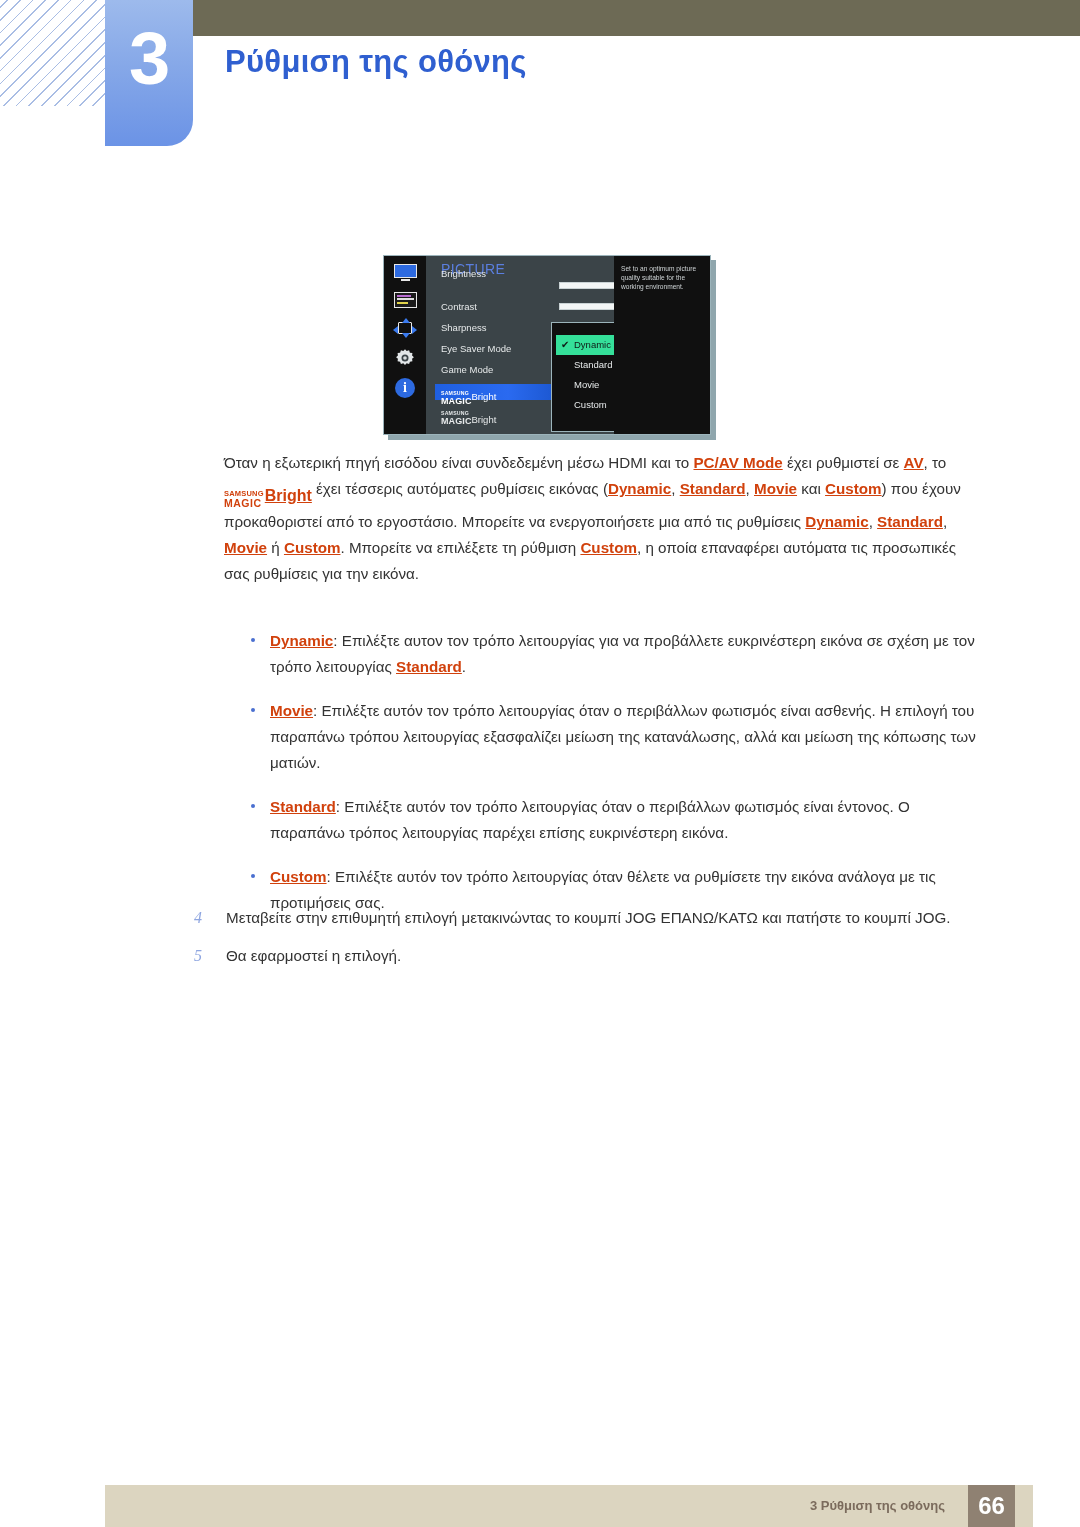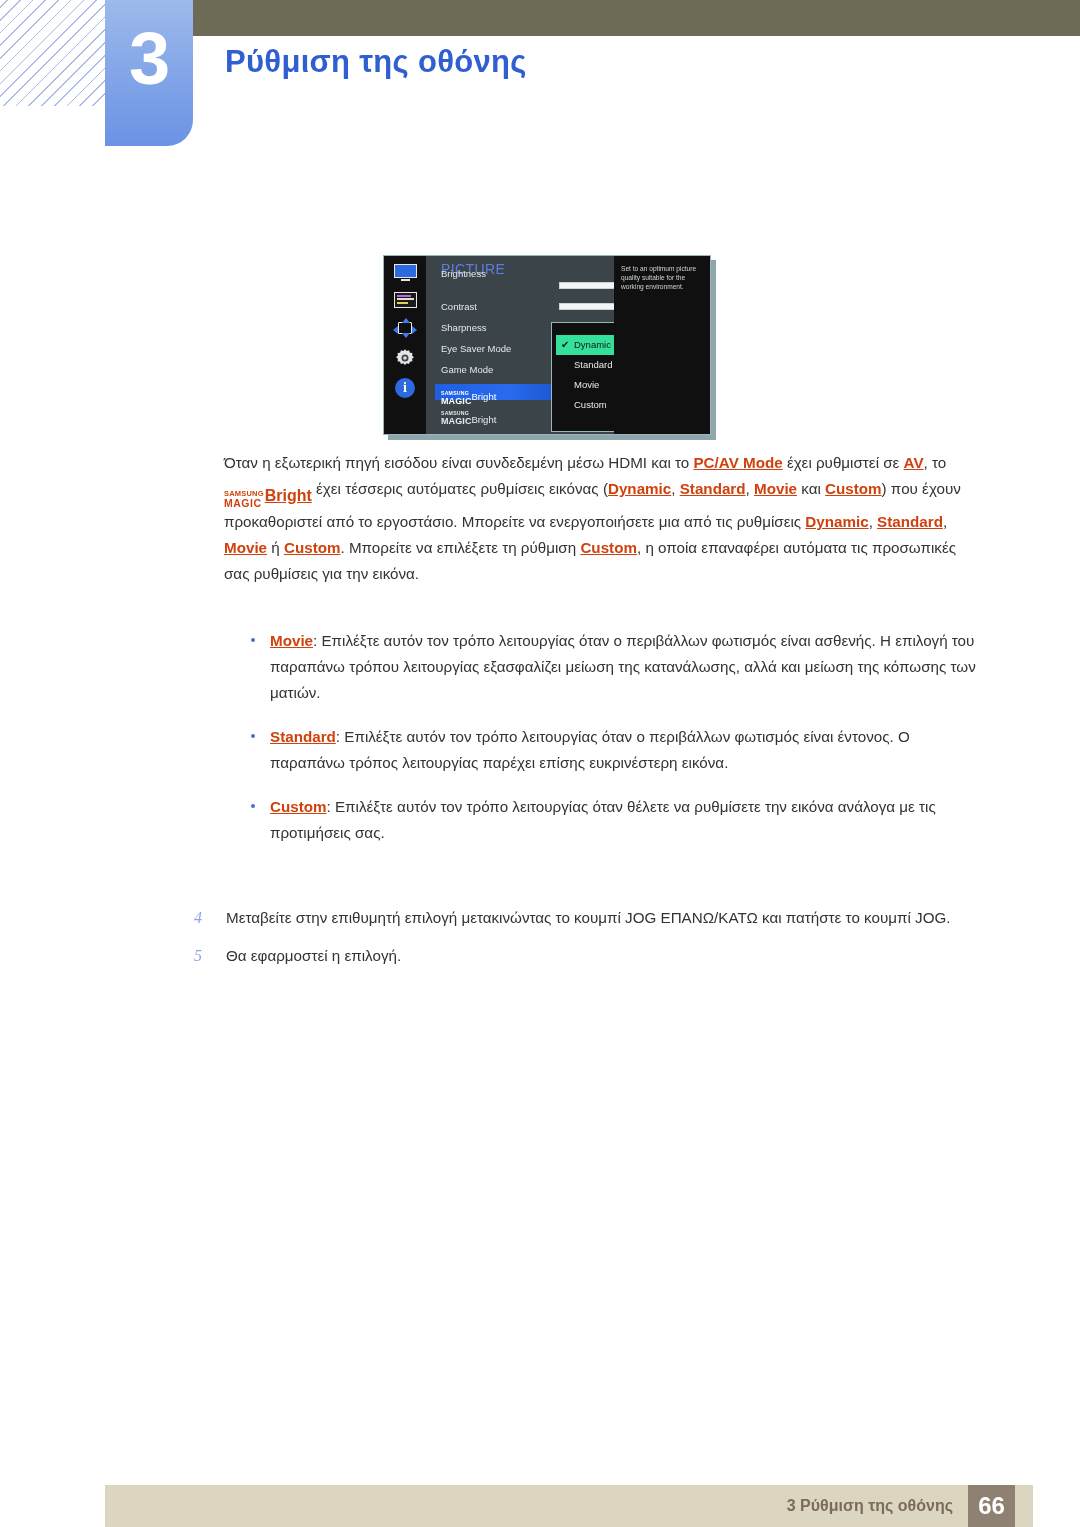--- a/index.html
+++ b/index.html
@@ -194,22 +194,22 @@
     color: #8fa6e0; font-size: 16px; font-style: italic;
     font-family: "Liberation Serif", serif;
   }
 
   
   .footer-bar {
     position: absolute; left: 105px; bottom: 0; width: 928px; height: 42px;
     background: #dcd5c0;
   }
   .footer-label {
-    position: absolute; right: 80px; top: 0; height: 42px; line-height: 42px;
-    color: #7b6b5c; font-size: 16px; font-weight: bold;
+    position: absolute; right: 88px; top: 0; height: 42px; line-height: 42px;
+    color: #7b6b5c; font-size: 13px; font-weight: bold;
   }
   .footer-page {
     position: absolute; right: 18px; top: 0; width: 47px; height: 42px;
     background: #8f8172; color: #ffffff; font-size: 24px; font-weight: bold;
     display: flex; align-items: center; justify-content: center;
   }
 </style>
 </head>
 <body>
 
@@ -315,20 +315,21 @@
     <p class="p1" id="para-1"><span>Όταν η εξωτερική πηγή εισόδου είναι συνδεδεμένη μέσω HDMI και το </span><span class="hl">PC/AV Mode</span><span> έχει ρυθμιστεί σε </span><span class="hl">AV</span><span>, το </span><span class="magic-inline">
           <span class="micol">
             <span class="mi1">SAMSUNG</span>
             <span class="mi2">MAGIC</span>
           </span>
           <span class="hl" style="font-size: 16px;">Bright</span>
         </span><span> έχει τέσσερις αυτόματες ρυθμίσεις εικόνας (</span><span class="hl">Dynamic</span><span>, </span><span class="hl">Standard</span><span>, </span><span class="hl">Movie</span><span> και </span><span class="hl">Custom</span><span>) που έχουν προκαθοριστεί από το εργοστάσιο. Μπορείτε να ενεργοποιήσετε μια από τις ρυθμίσεις </span><span class="hl">Dynamic</span><span>, </span><span class="hl">Standard</span><span>, </span><span class="hl">Movie</span><span> ή </span><span class="hl">Custom</span><span>. Μπορείτε να επιλέξετε τη ρύθμιση </span><span class="hl">Custom</span><span>, η οποία επαναφέρει αυτόματα τις προσωπικές σας ρυθμίσεις για την εικόνα.</span></p>
   </div>
 
   <div class="bullets" id="bullet-list">
+      <div class="bullet"><span class="dot"></span><span class="hl">Dynamic</span><span>: Επιλέξτε αυτον τον τρόπο λειτουργίας για να προβάλλετε ευκρινέστερη εικόνα σε σχέση με τον τρόπο λειτουργίας </span><span class="hl">Standard</span><span>.</span></div>
       <div class="bullet"><span class="dot"></span><span class="hl">Movie</span><span>: Επιλέξτε αυτόν τον τρόπο λειτουργίας όταν ο περιβάλλων φωτισμός είναι ασθενής. Η επιλογή του παραπάνω τρόπου λειτουργίας εξασφαλίζει μείωση της κατανάλωσης, αλλά και μείωση της κόπωσης των ματιών.</span></div>
       <div class="bullet"><span class="dot"></span><span class="hl">Standard</span><span>: Επιλέξτε αυτόν τον τρόπο λειτουργίας όταν ο περιβάλλων φωτισμός είναι έντονος. Ο παραπάνω τρόπος λειτουργίας παρέχει επίσης ευκρινέστερη εικόνα.</span></div>
       <div class="bullet"><span class="dot"></span><span class="hl">Custom</span><span>: Επιλέξτε αυτόν τον τρόπο λειτουργίας όταν θέλετε να ρυθμίσετε την εικόνα ανάλογα με τις προτιμήσεις σας.</span></div>
     </div>
 
   <div class="steps" id="step-list">
       <div class="step"><span class="num">4</span><span>Μεταβείτε στην επιθυμητή επιλογή μετακινώντας το κουμπί JOG ΕΠΑΝΩ/ΚΑΤΩ και πατήστε το κουμπί JOG.</span></div>
       <div class="step"><span class="num">5</span><span>Θα εφαρμοστεί η επιλογή.</span></div>
     </div>
 

